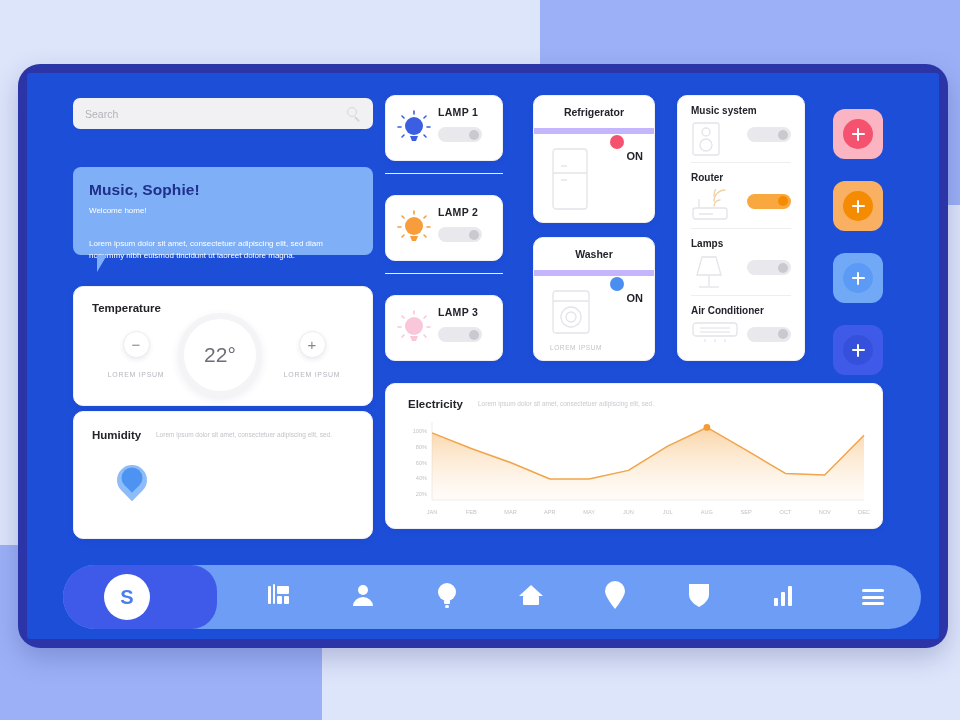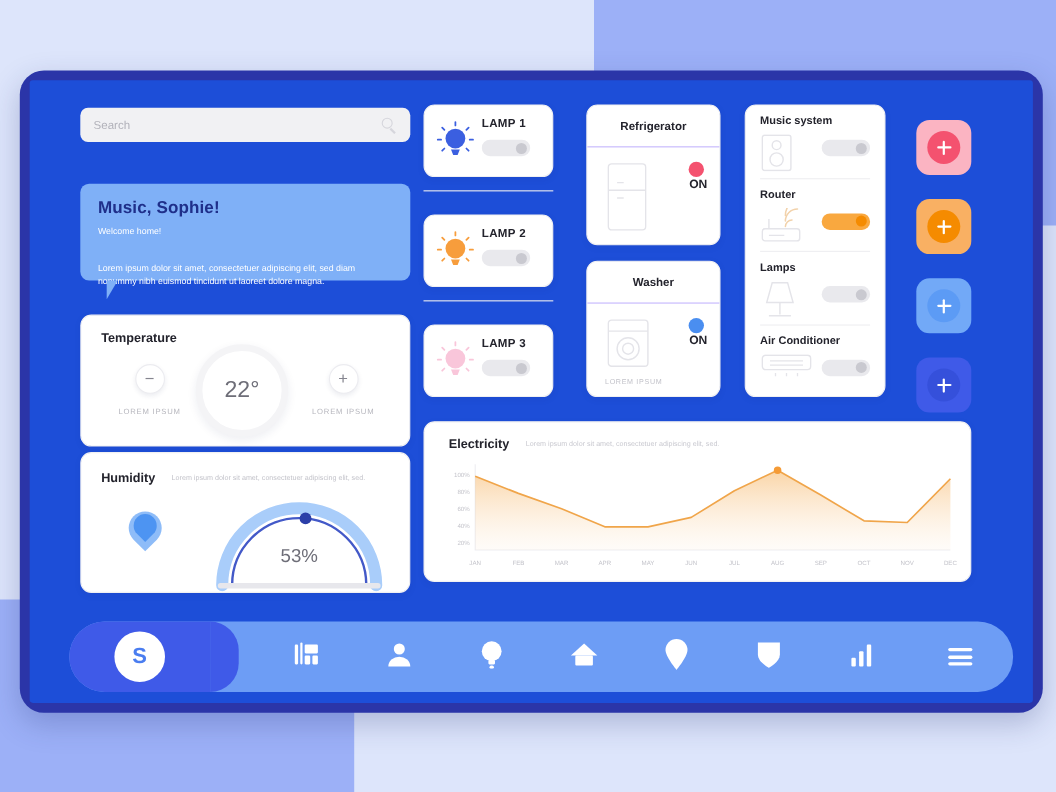--- a/index.html
+++ b/index.html
@@ -142,25 +142,25 @@
   .tg-sm { width: 44px; height: 15px; }
   .tg-sm .knob { width: 10px; height: 10px; }
   .tg-lg { width: 52px; height: 19px; }
   .tg-lg .knob { width: 14px; height: 14px; }
   .lamp-toggle { position: absolute; left: 52px; top: 31px; }
 
   
   .appl-card { left: 506px; width: 122px; }
   #appl-0 { top: 22px; height: 128px; }
   #appl-1 { top: 164px; height: 124px; }
-  .appl-head { height: 38px; display: flex; align-items: center; justify-content: center; border-bottom: 1px solid #c4b5fd; }
+  .appl-head { height: 38px; display: flex; align-items: center; justify-content: center; border-bottom: 6px solid #c4b5fd; }
   .appl-head span { font-size: 10.5px; font-weight: bold; color: #23232c; }
   .appl-body { position: relative; height: calc(100% - 38px); }
   .appl-icon { position: absolute; left: 18px; top: 14px; }
-  .appl-toggle-wrap { position: absolute; right: 11px; top: 20px; text-align: right; }
+  .appl-toggle-wrap { position: absolute; right: 11px; top: 8px; text-align: left; }
   .appl-on { font-size: 11px; font-weight: bold; color: #23232c; margin-top: 8px; }
   .appl-sub { position: absolute; left: 16px; bottom: 9px; font-size: 6.5px; color: #c3c3ca; letter-spacing: .6px; }
 
   
   #device-list { left: 650px; top: 22px; width: 128px; height: 266px; padding: 0 13px; }
   .dev-row { position: relative; height: 66.5px; border-bottom: 1px solid #eeeef1; }
   .dev-row:last-child { border-bottom: none; }
   .dev-name { position: absolute; left: 0; top: 9px; font-size: 10px; font-weight: bold; color: #23232c; }
   .dev-icon { position: absolute; left: 1px; top: 26px; }
   .dev-toggle { position: absolute; right: 0; top: 31px; }
@@ -251,29 +251,20 @@
     <div class="temp-col" id="temp-plus-col">
       <div class="round-btn">+</div>
       <div class="temp-sub">LOREM IPSUM</div>
     </div>
   </div>
 
   <div class="card" id="hum-card">
     <div class="card-title">Humidity</div>
     <div id="hum-desc">Lorem ipsum dolor sit amet, consectetuer adipiscing elit, sed.</div>
     <div id="drop"></div>
-    <div id="gauge">
-      <svg width="160" height="86" viewBox="0 0 160 86">
-        <path d="M10 80 A70 70 0 0 1 150 80" fill="none" stroke="#a9cdfa" stroke-width="11" stroke-linecap="round"></path>
-        <path d="M19 80 A61 61 0 0 1 141 80" fill="none" stroke="#4359c8" stroke-width="2.2"></path>
-        <rect x="6" y="78" width="148" height="5" rx="2.5" fill="#e7e7ec"></rect>
-        <circle id="gauge-dot" cx="85.74" cy="19.27" r="5.4" fill="#2c3fa8"></circle>
-      </svg>
-      <div id="gauge-val">53%</div>
-    </div>
   </div>
 
   <div class="card lamp-card" id="lamp-0">
     <span class="bulb">
       <svg width="36" height="40" viewBox="0 0 36 40">
         <g stroke="#3b5fe0" stroke-width="1.6" stroke-linecap="round">
           <line x1="18" y1="3" x2="18" y2="6"></line>
               <line x1="6" y1="8" x2="8" y2="10"></line>
           <line x1="30" y1="8" x2="28" y2="10"></line>
               <line x1="2" y1="19" x2="5" y2="19"></line>

